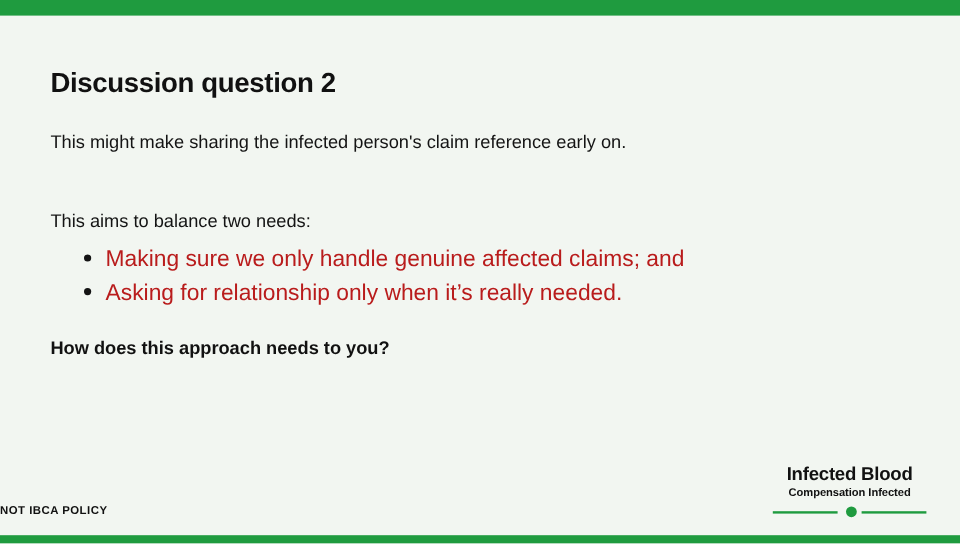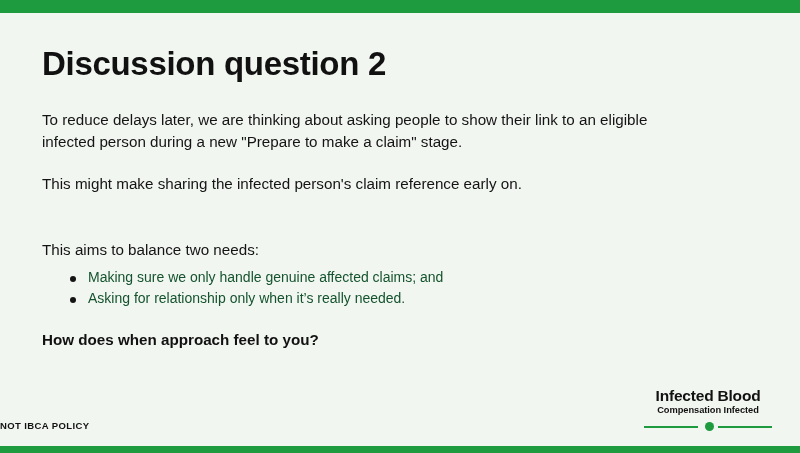--- a/index.html
+++ b/index.html
@@ -39,46 +39,46 @@
   }
   .content {
     position: absolute;
     top: 13px;
     left: 0;
     width: 800px;
     padding: 28px 42px 0 42px;
     box-sizing: border-box;
   }
   .title {
-    font-size: 33px;
+    font-size: 23px;
     font-weight: bold;
     color: #111111;
     letter-spacing: -0.3px;
-    margin: 4px 0 26px 0;
+    margin: 15px 0 26px 0;
     line-height: 1.15;
   }
   .para {
     font-size: 15.2px;
     color: #141414;
     line-height: 1.42;
     margin: 0 0 21px 0;
     max-width: 660px;
   }
   .para.tight {
     margin-bottom: 7px;
     margin-top: 44px;
   }
   ul.bullets {
     list-style: none;
     margin: 0 0 22px 0;
     padding: 0;
   }
   ul.bullets li {
-    font-size: 14px;
-    color: #14532d;
+    font-size: 19px;
+    color: #b91c1c;
     line-height: 1.5;
     padding-left: 46px;
     position: relative;
   }
   ul.bullets li::before {
     content: "";
     position: absolute;
     left: 28px;
     top: 9px;
     width: 6px;
@@ -151,31 +151,30 @@
 </head>
 <body>
 
 <div class="slide">
 
   <div class="top-bar"></div>
 
   <div class="content">
     <h1 class="title">Discussion question 2</h1>
 
-    <p class="para">To reduce delays later, we are thinking about asking people to show their link to an eligible infected person during a new "Prepare to make a claim" stage.</p>
     <p class="para">This might make sharing the infected person's claim reference early on.</p>
 
     <p class="para tight">This aims to balance two needs:</p>
 
     <ul class="bullets">
       <li>Making sure we only handle genuine affected claims; and</li>
       <li>Asking for relationship only when it’s really needed.</li>
     </ul>
 
-    <p class="closing">How does when approach feel to you?</p>
+    <p class="closing">How does this approach needs to you?</p>
   </div>
 
   <div class="footer-note">NOT IBCA POLICY</div>
 
   <div class="logo">
     <div class="logo-line1">Infected Blood</div>
     <div class="logo-line2">Compensation Infected</div>
     <div class="logo-rule">
       <span class="rule-left"></span>
       <span class="dot"></span>

